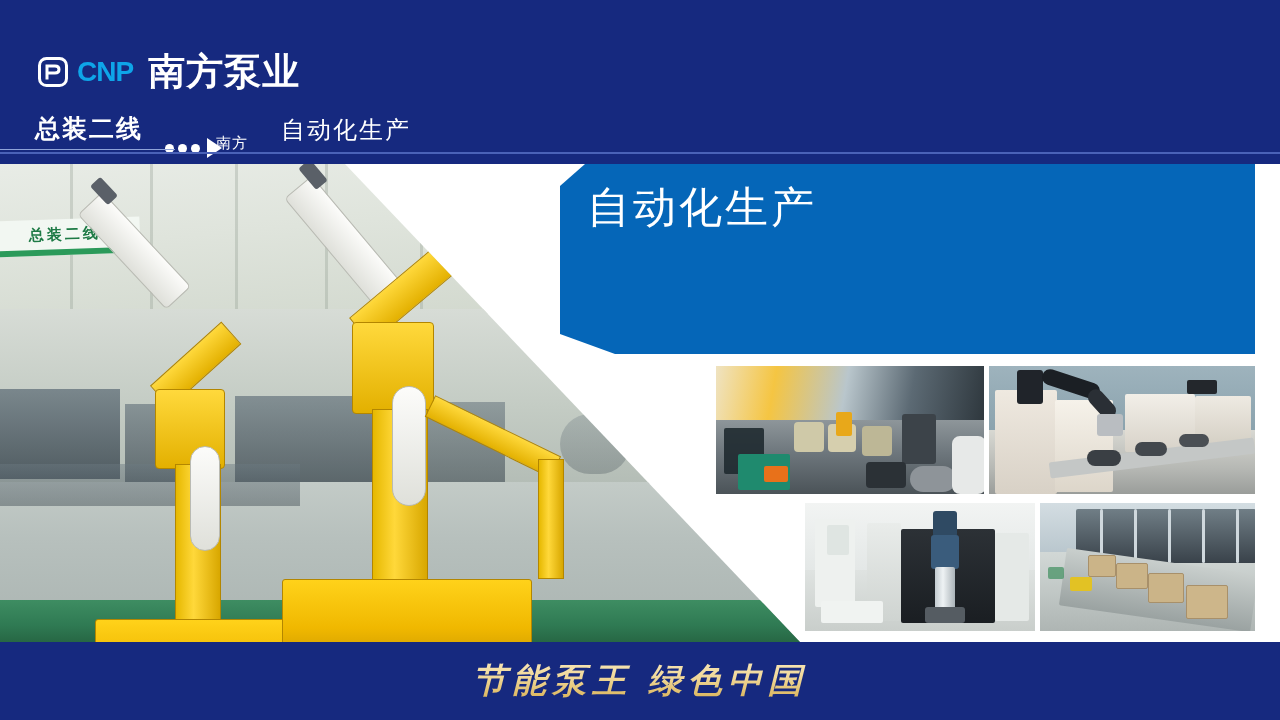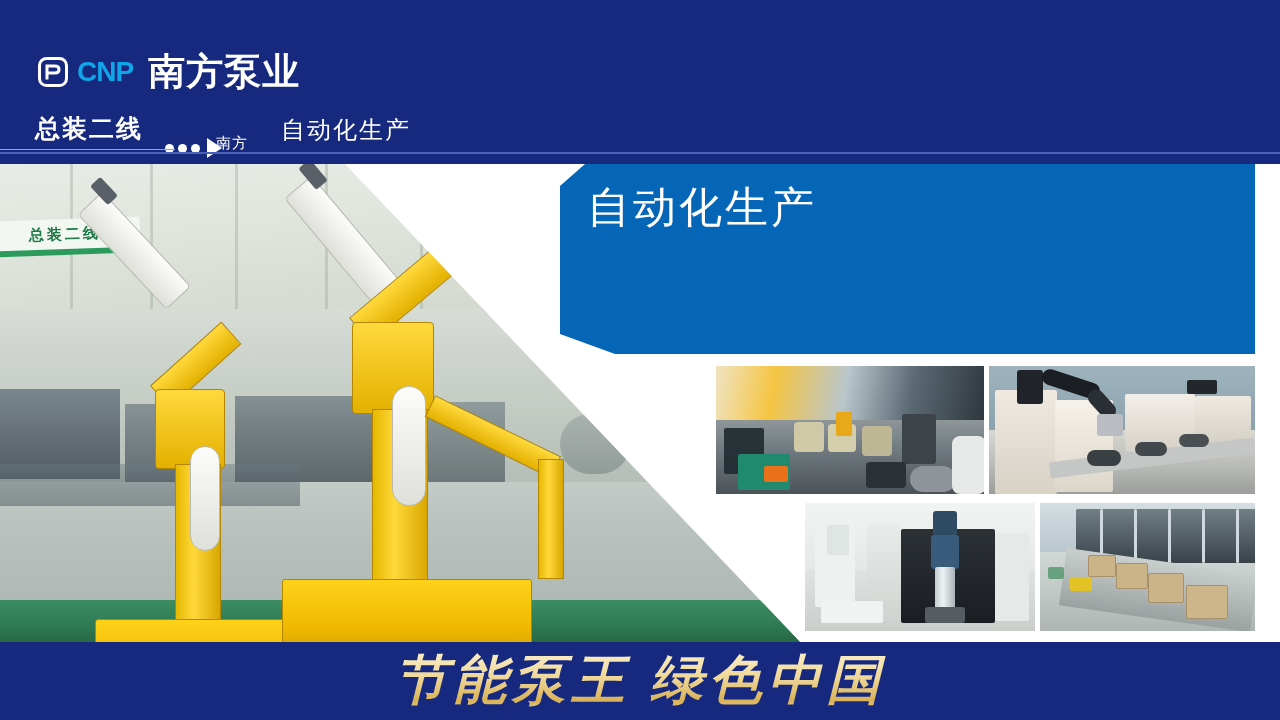--- a/index.html
+++ b/index.html
@@ -135,22 +135,22 @@
   .thumb { position:absolute; overflow:hidden; background:#cfd4d6; }
   .th-sky    { position:absolute; left:0; top:0; width:100%; height:45%; }
   .th-ground { position:absolute; left:0; bottom:0; width:100%; height:58%; }
   .th-obj    { position:absolute; border-radius:2px; }
 
   
   #footer { position:absolute; left:0; top:642px; width:1280px; height:78px; background:#16297f; }
   #footer-slogan {
     position:absolute; left:0; top:642px; width:1280px; height:78px;
     display:flex; align-items:center; justify-content:center;
-    font-size:53px; font-weight:bold; letter-spacing:6px;
-    font-family:Liberation Serif, serif;
+    font-size:34px; font-weight:bold; letter-spacing:6px;
+    font-family:Liberation Sans, sans-serif;
     color:#f3dca0;
     background:linear-gradient(180deg,#fff6d8 0%,#f0d89a 45%,#d9b257 75%,#f6e6bb 100%);
     -webkit-background-clip:text; background-clip:text;
     -webkit-text-fill-color:transparent;
     font-style:italic;
   }
 </style>
 </head>
 <body>
 

